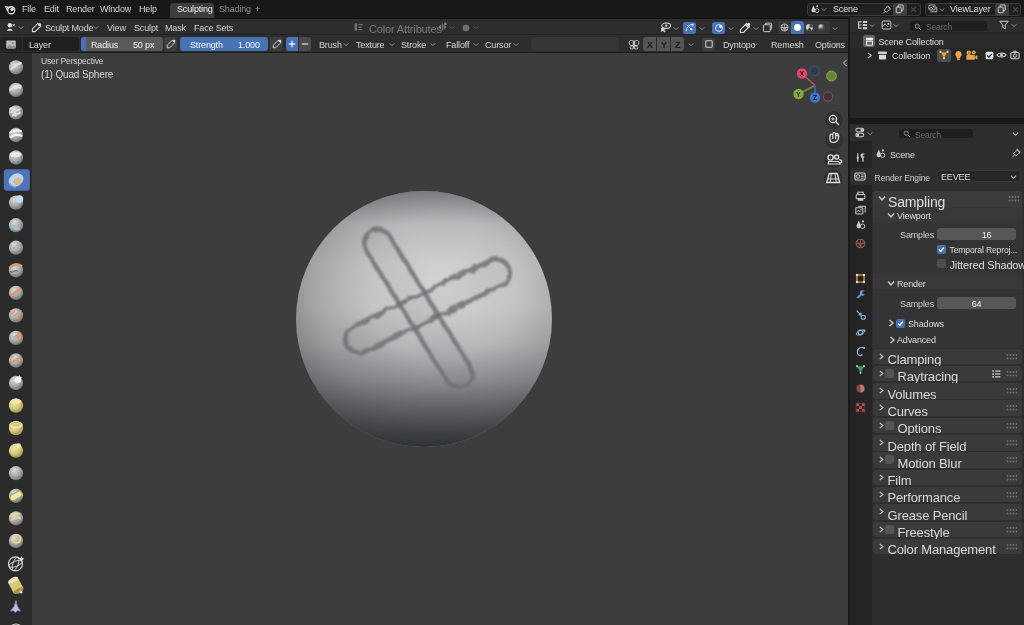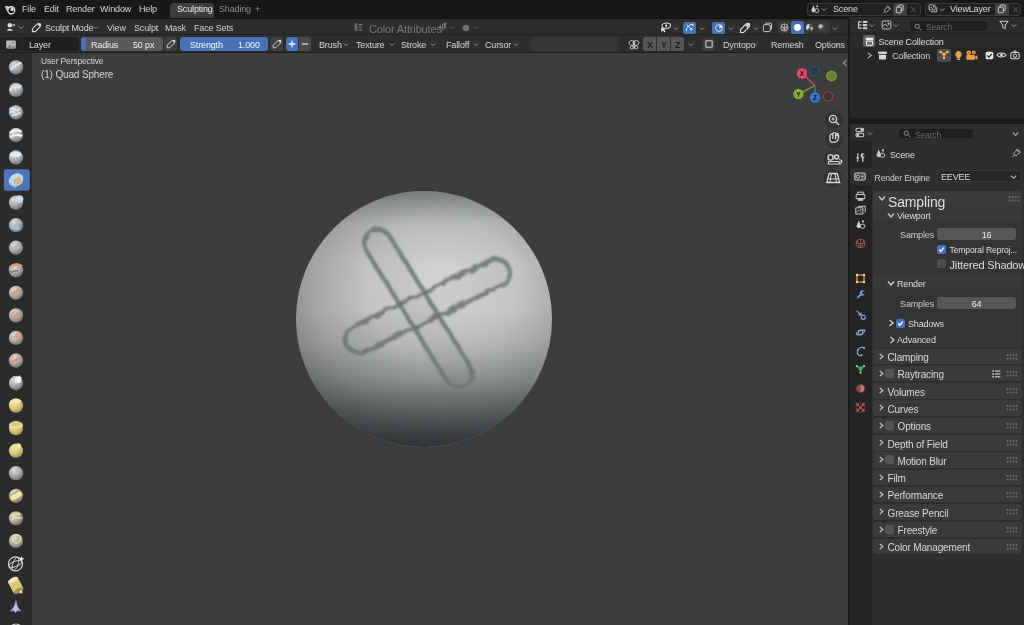--- a/index.html
+++ b/index.html
@@ -7,21 +7,21 @@
 body{transform:translateZ(0)}
 .abs{position:absolute}
 #topbar{position:absolute;left:0;top:0;width:1024px;height:18px;background:#181818;color:#d8d8d8;font-size:9px}
 .menu{position:absolute;top:4px;color:#d4d4d4;letter-spacing:-0.15px}
 #row2{position:absolute;left:0;top:18px;width:1024px;height:16px;background:#2d2d2d;border-top:1px solid #111}
 #row3{position:absolute;left:0;top:34px;width:1024px;height:18px;background:#2d2d2d;border-top:1px solid #232323}
 #tools{position:absolute;left:0;top:52px;width:32px;height:573px;background:#2b2b2b;border-top:1px solid #1c1c1c}
 #viewport{position:absolute;left:32px;top:52px;width:816px;height:573px;background:#3d3d3d;border-top:1px solid #1c1c1c}
 #rightcol{position:absolute;left:850px;top:17px;width:174px;height:608px;background:#262626}
 #proppanel{position:absolute;left:0;top:107px;width:174px;height:501px;background:#2e2e2e}
-.phead{position:absolute;left:23px;width:149px;height:15.5px;background:#3a3a3a;border-radius:3px;color:#d8d8d8;font-size:10px;letter-spacing:-0.15px}
+.phead{position:absolute;left:23px;width:149px;height:15.5px;background:#3a3a3a;border-radius:3px;color:#d8d8d8;font-size:13px;letter-spacing:-0.15px}
 .phead .pt{position:absolute;left:14.5px;top:3.5px;white-space:nowrap}
 .phead .ptc{position:absolute;left:24.5px;top:3.5px;white-space:nowrap}
 .parr{position:absolute;left:5px;top:4px;width:7px;height:7px}
 .pcb{position:absolute;left:11.5px;top:3px;width:9px;height:9px;background:#545454;border-radius:2px}
 .grip{position:absolute;right:5px;top:5px;width:11px;height:6px;opacity:.55}
 .cb{position:absolute;width:9px;height:9px;border-radius:2px}
 .t{position:absolute;white-space:nowrap;letter-spacing:-0.15px}
 </style></head>
 <body>
 <div id="topbar">

